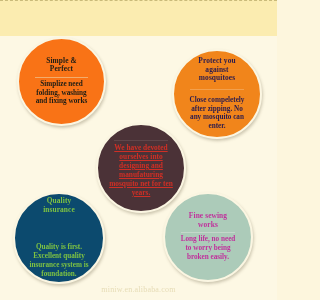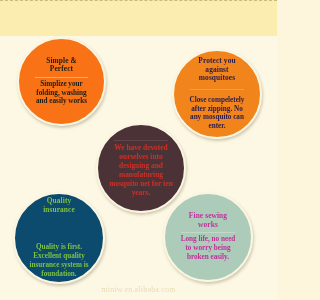--- a/index.html
+++ b/index.html
@@ -100,21 +100,21 @@
   #bubble-protect .body { color: #2a1b4e; }
   #bubble-protect .divider { background: #f7c08a; }
 
   
   #bubble-specialized {
     left: 96px; top: 87px; width: 90px; height: 90px;
     background: #4b3237;
     z-index: 5;
   }
   #bubble-specialized .title { color: #d8332b; font-size: 7.6px; }
-  #bubble-specialized .body { color: #cf2f25; font-size: 7.4px; width: 96%; }
+  #bubble-specialized .body { color: #cf2f25; font-size: 7.4px; width: 96%; text-decoration: underline; }
   #bubble-specialized .divider { background: #7a5f62; }
 
   
   #bubble-quality {
     left: 13px; top: 156px; width: 92px; height: 92px;
     background: #0c4a6e;
     gap: 12px;
   }
   #bubble-quality .title,
   #bubble-quality .body { color: #7ec242; }
@@ -147,21 +147,21 @@
 <div class="page">
 
   <div class="top-banner"></div>
   <div class="banner-fade"></div>
 
   <div class="stage">
 
     <div class="bubble" id="bubble-simple-perfect">
       <div class="title">Simple &amp; Perfect</div>
       <div class="divider"></div>
-      <div class="body">Simplize your folding, washing and easily works</div>
+      <div class="body">Simplize need folding, washing and fixing works</div>
     </div>
 
     <div class="bubble" id="bubble-protect">
       <div class="title">Protect you against mosquitoes</div>
       <div class="divider"></div>
       <div class="body">Close compeletely after zipping. No any mosquito can enter.</div>
     </div>
 
     <div class="bubble" id="bubble-specialized">
       <div class="divider"></div>

